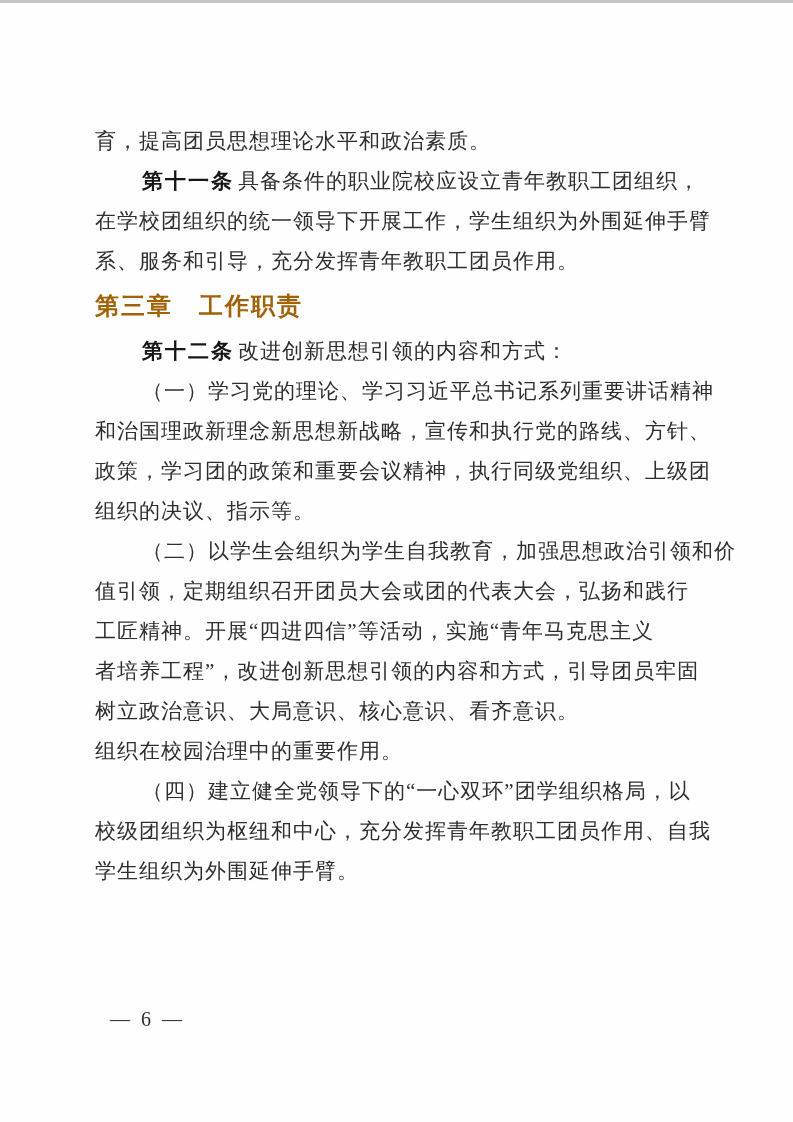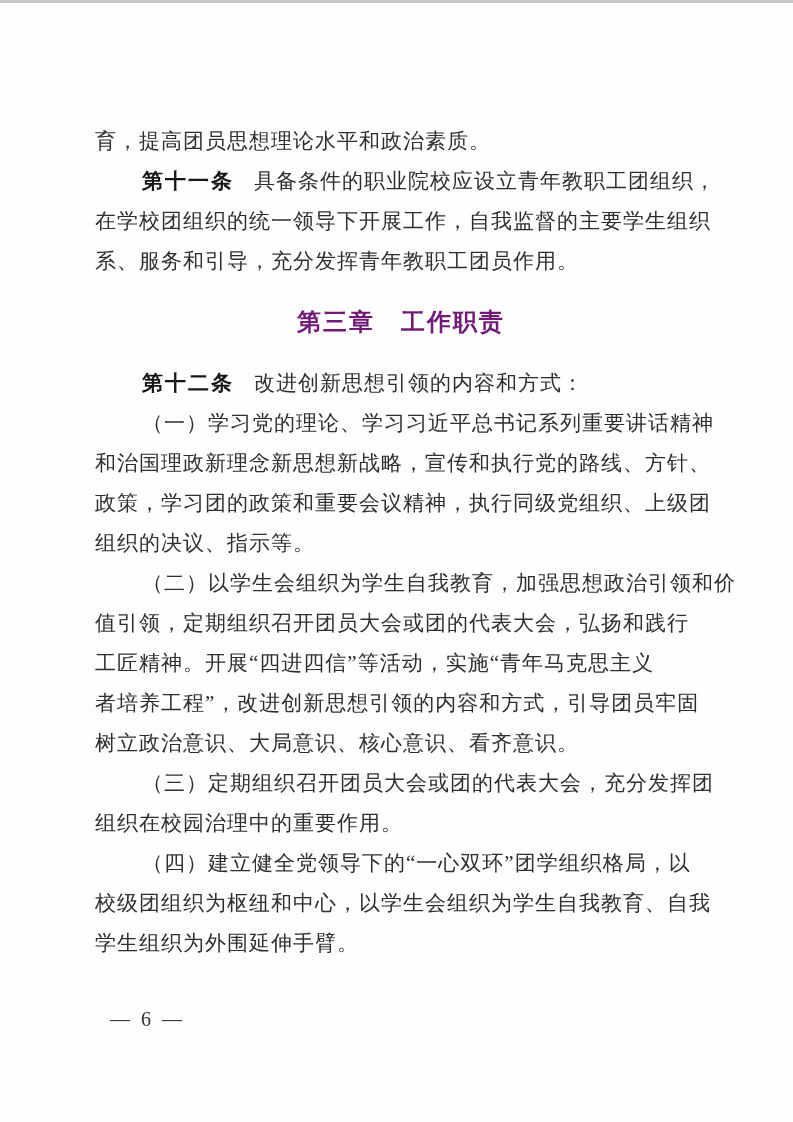--- a/index.html
+++ b/index.html
@@ -38,32 +38,32 @@
     white-space: nowrap;
   }
   .indent {
     padding-left: 47px;
   }
   .term {
     font-family: Liberation Mono, monospace;
     font-weight: bold;
     color: #161616;
     letter-spacing: 2px;
-    margin-right: 20px;
+    margin-right: 4px;
   }
   .chapter {
-    margin: 20px 0;
+    margin: 4px 0;
     height: 42px;
     line-height: 42px;
-    text-align: center;
+    text-align: left;
     font-size: 24px;
     font-weight: bold;
     font-family: "Liberation Sans", "DejaVu Sans", sans-serif;
     letter-spacing: 2px;
-    color: #701a75;
+    color: #a16207;
   }
   .chapter .hsp {
     display: inline-block;
     width: 26px;
   }
   .footer {
     position: absolute;
     left: 110px;
     top: 999px;
     height: 40px;
@@ -77,41 +77,40 @@
 <body>
 
 <div class="page">
   <div class="scan-edge"></div>
 
   <div class="doc-body">
 
     <div class="line">育，提高团员思想理论水平和政治素质。</div>
 
     <div class="line indent"><span class="term">第十一条</span><span>具备条件的职业院校应设立青年教职工团组织，</span></div>
-    <div class="line">在学校团组织的统一领导下开展工作，自我监督的主要学生组织</div>
+    <div class="line">在学校团组织的统一领导下开展工作，学生组织为外围延伸手臂</div>
     <div class="line">系、服务和引导，充分发挥青年教职工团员作用。</div>
 
     <div class="chapter"><span>第三章</span><span class="hsp"></span><span>工作职责</span></div>
 
     <div class="line indent"><span class="term">第十二条</span><span>改进创新思想引领的内容和方式：</span></div>
 
     <div class="line indent">（一）学习党的理论、学习习近平总书记系列重要讲话精神</div>
     <div class="line">和治国理政新理念新思想新战略，宣传和执行党的路线、方针、</div>
     <div class="line">政策，学习团的政策和重要会议精神，执行同级党组织、上级团</div>
     <div class="line">组织的决议、指示等。</div>
 
     <div class="line indent">（二）以学生会组织为学生自我教育，加强思想政治引领和价</div>
     <div class="line">值引领，定期组织召开团员大会或团的代表大会，弘扬和践行</div>
     <div class="line">工匠精神。开展“四进四信”等活动，实施“青年马克思主义</div>
     <div class="line">者培养工程”，改进创新思想引领的内容和方式，引导团员牢固</div>
     <div class="line">树立政治意识、大局意识、核心意识、看齐意识。</div>
 
-    <div class="line indent">（三）定期组织召开团员大会或团的代表大会，充分发挥团</div>
     <div class="line">组织在校园治理中的重要作用。</div>
 
     <div class="line indent">（四）建立健全党领导下的“一心双环”团学组织格局，以</div>
-    <div class="line">校级团组织为枢纽和中心，以学生会组织为学生自我教育、自我</div>
+    <div class="line">校级团组织为枢纽和中心，充分发挥青年教职工团员作用、自我</div>
     <div class="line">学生组织为外围延伸手臂。</div>
 
   </div>
 
   <div class="footer">— 6 —</div>
 </div>
 
 </body></html>

